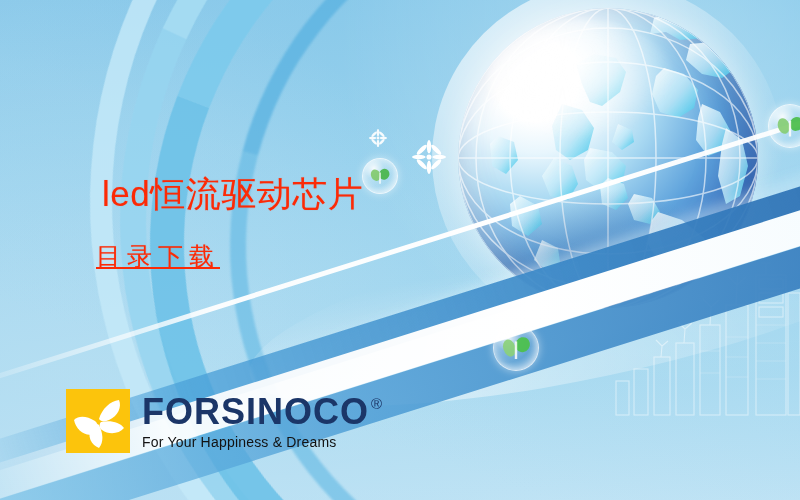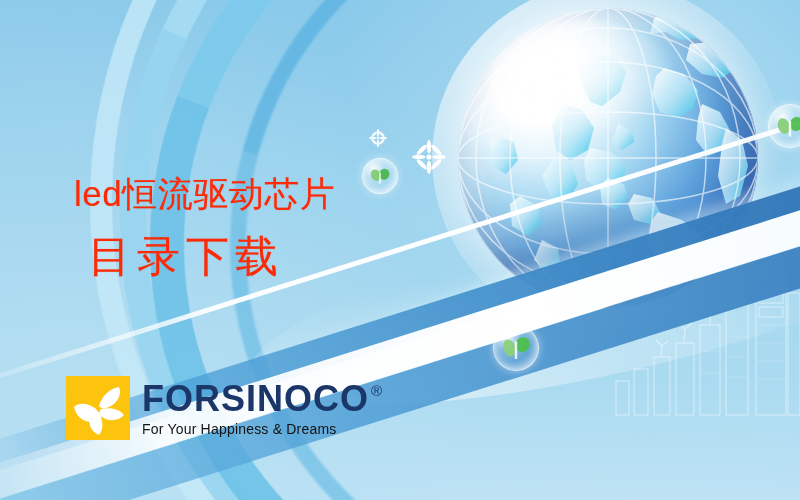--- a/index.html
+++ b/index.html
@@ -194,43 +194,44 @@
       radial-gradient(circle at 32% 28%, rgba(255,255,255,0.9) 0%, rgba(255,255,255,0.25) 30%, rgba(255,255,255,0.08) 55%, rgba(255,255,255,0.3) 82%, rgba(255,255,255,0.55) 100%);
     box-shadow: inset 0 0 10px rgba(255,255,255,0.85),
                 0 0 8px rgba(255,255,255,0.5);
     border: 1px solid rgba(255,255,255,0.75);
   }
   .bubble .leaf { position: absolute; inset: 0; }
 
   
   .headline {
     position: absolute;
-    left: 74px; top: 163px;
+    left: 102px; top: 163px;
     color: #fc2a06;
     font-size: 35px;
     line-height: 62px;
     letter-spacing: 0.5px;
     white-space: nowrap;
     text-shadow: 0 0 1px rgba(252,42,6,0.35);
   }
   .headline-line-2 {
     position: absolute;
-    left: 88px; top: 225px;
+    left: 96px; top: 225px;
     color: #fc2a06;
-    font-size: 43px;
+    font-size: 25px;
     line-height: 62px;
     letter-spacing: 6px;
     white-space: nowrap;
     text-shadow: 0 0 1px rgba(252,42,6,0.35);
+    text-decoration: underline;
   }
 
   
   .logo {
     position: absolute;
-    left: 66px; top: 376px;
+    left: 66px; top: 389px;
     display: flex;
     align-items: center;
   }
   .logo-mark {
     width: 64px; height: 64px;
     background: #fcc40c;
     flex: 0 0 auto;
     position: relative;
   }
   .logo-mark svg { position: absolute; inset: 0; }

